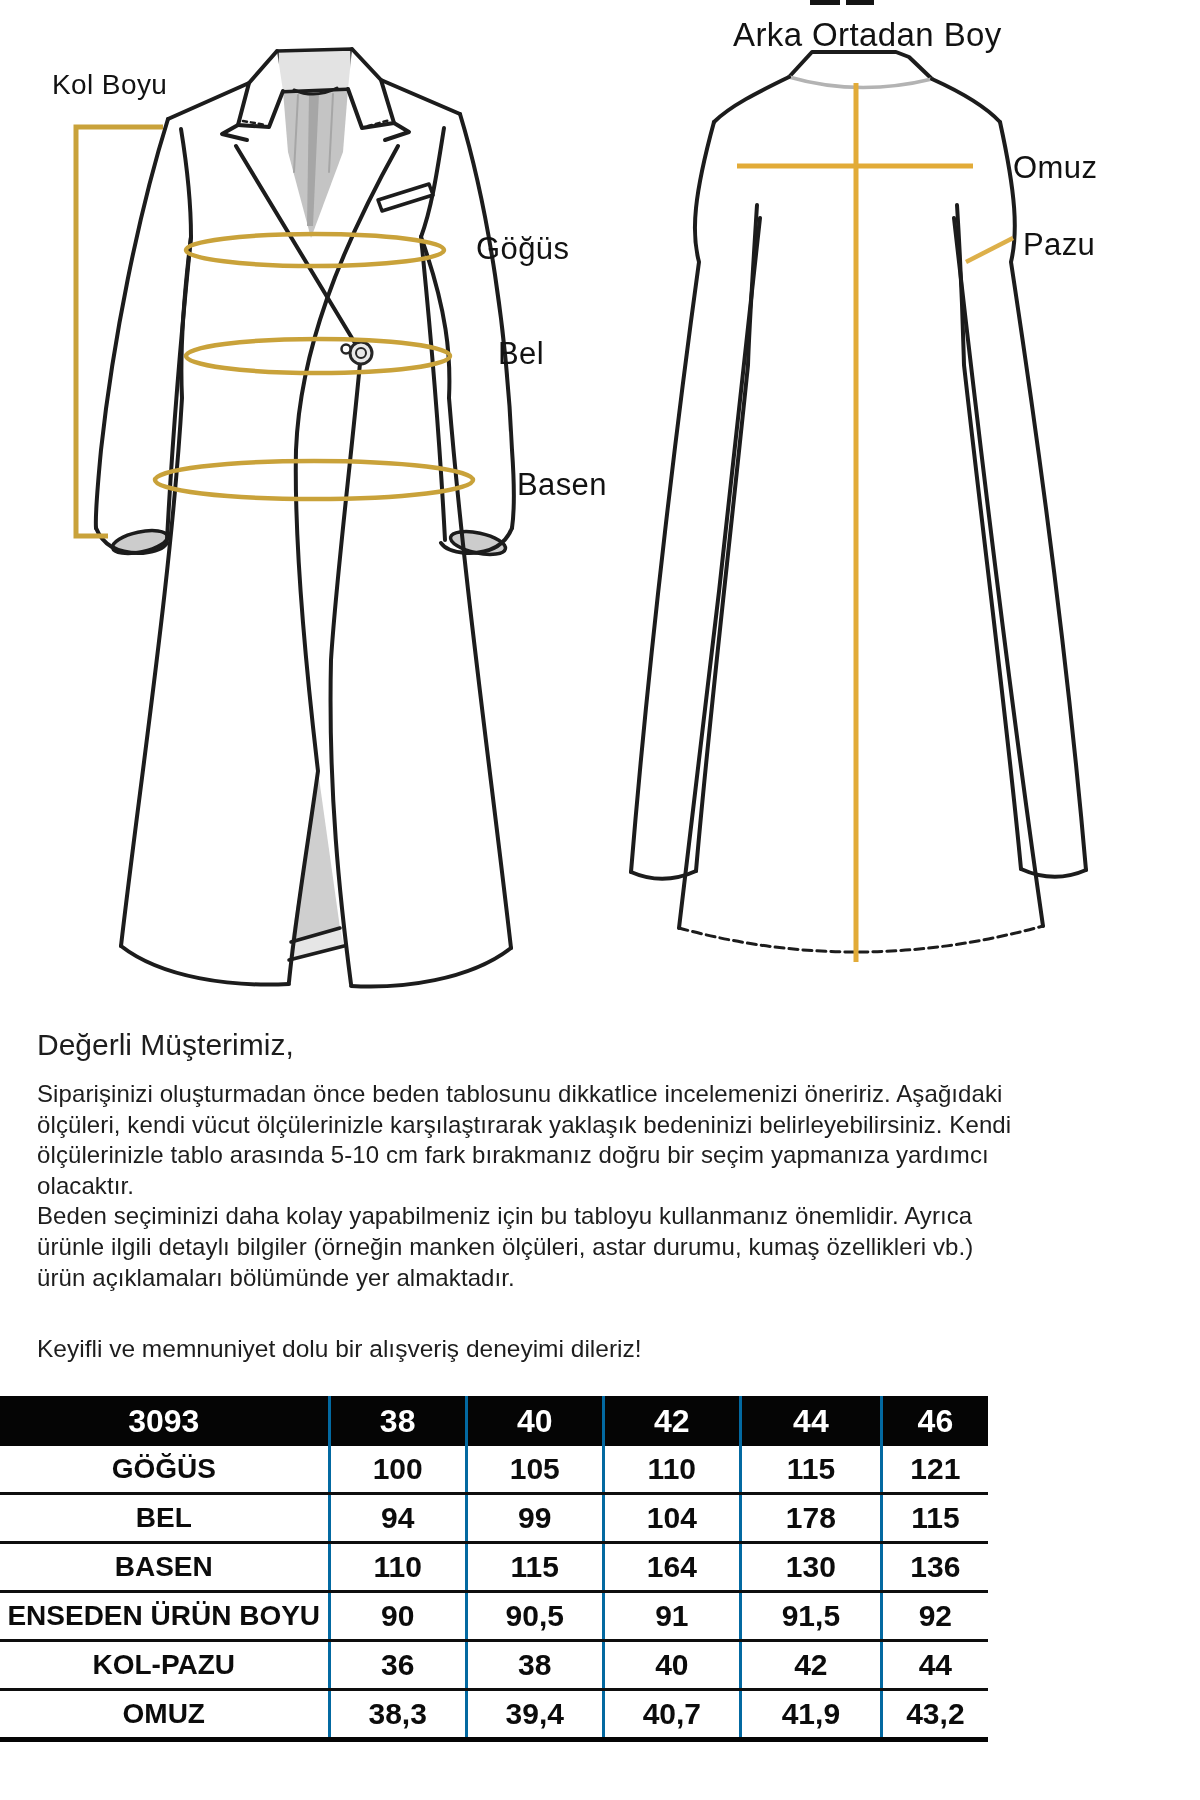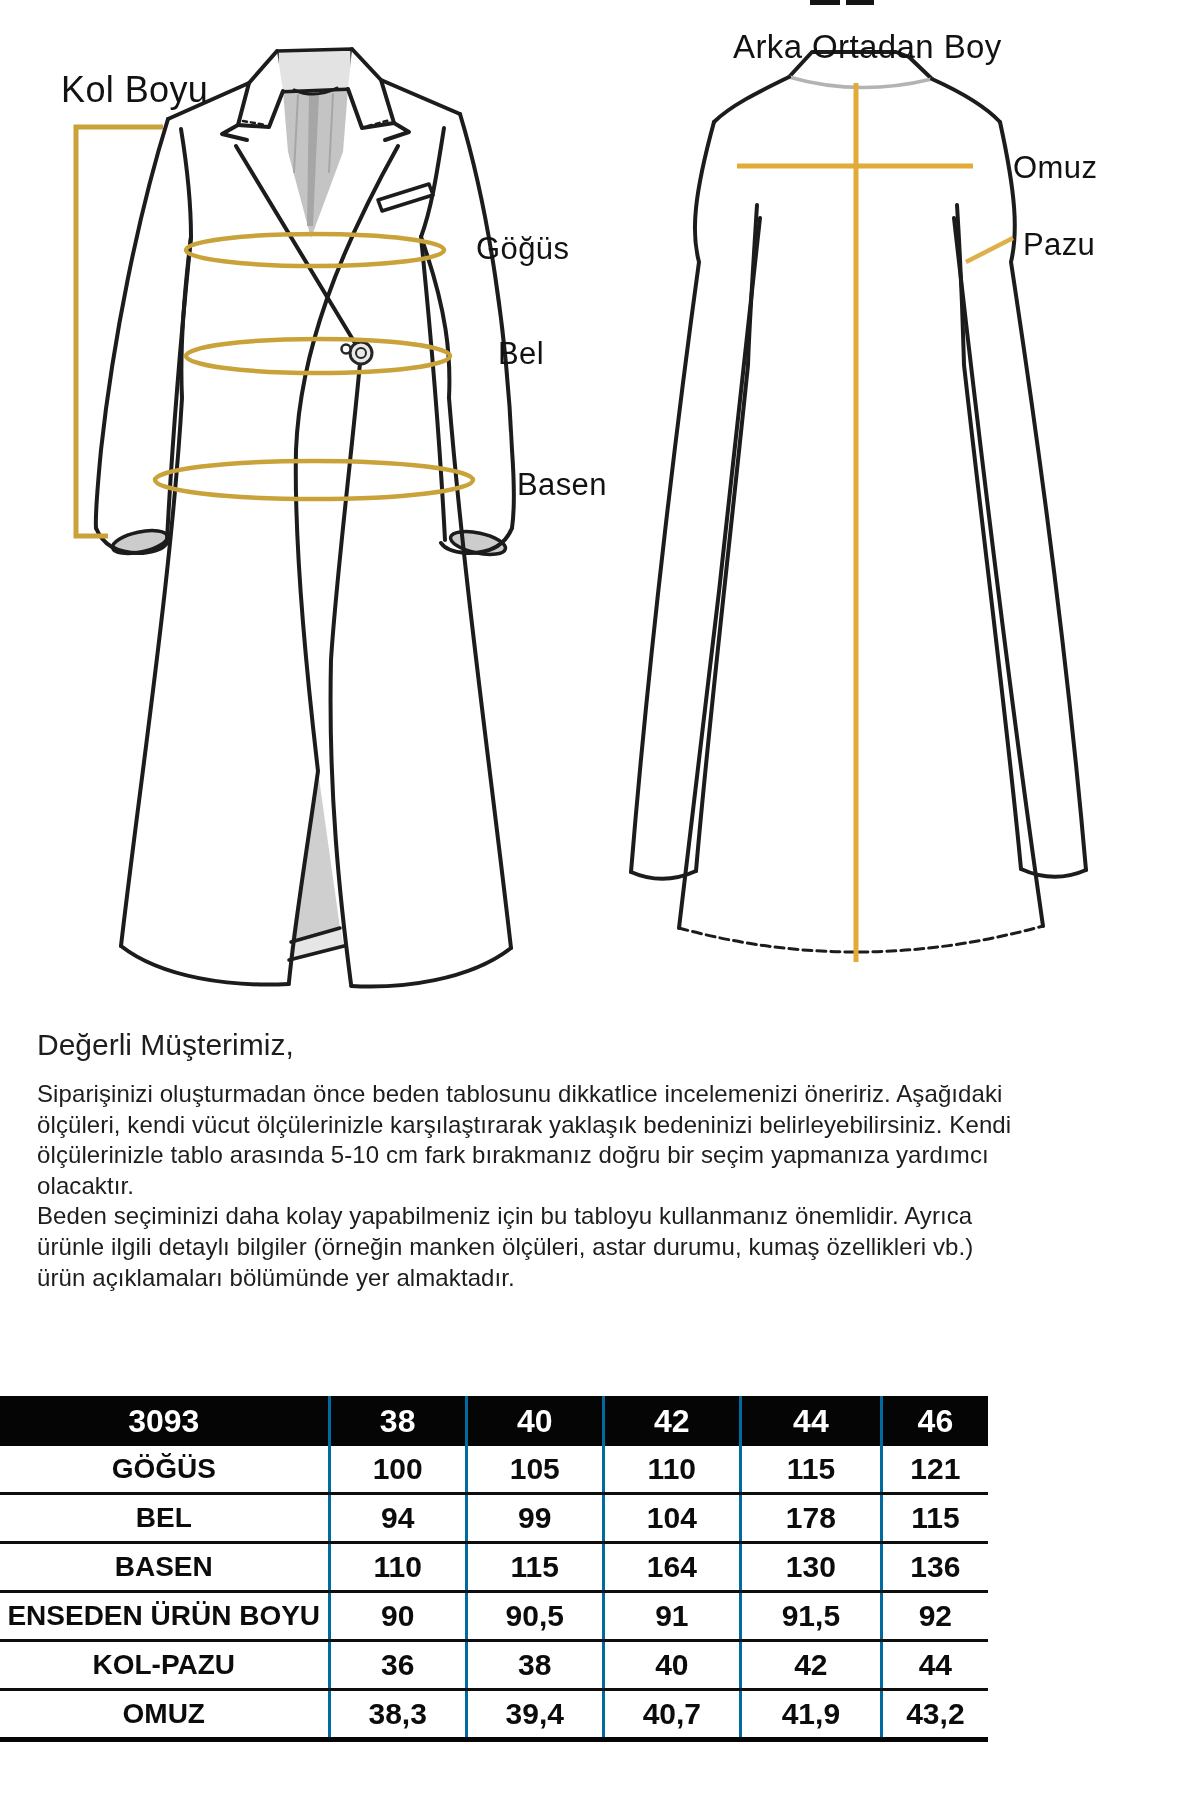--- a/index.html
+++ b/index.html
@@ -2,22 +2,22 @@
 <html><head>
 <meta charset="utf-8">
 <style>
   html,body{margin:0;padding:0;background:#ffffff;}
   body{width:1200px;height:1800px;font-family:"Liberation Sans",sans-serif;color:#161616;overflow:hidden;}
   #page{position:relative;width:1200px;height:1800px;background:#ffffff;}
 
   
   #diagram-svg{position:absolute;left:0;top:0;}
   .dlabel{position:absolute;font-size:31px;color:#121212;letter-spacing:.4px;white-space:nowrap;}
-  #lbl-kol-boyu{left:52px;top:69px;font-size:36px;margin-left:9px;}
-  #lbl-arka{left:733px;top:28px;font-size:33px;}
+  #lbl-kol-boyu{left:52px;top:69px;font-size:28px;}
+  #lbl-arka{left:733px;top:16px;font-size:33px;}
   #lbl-gogus{left:476px;top:231px;}
   #lbl-bel{left:498px;top:336px;}
   #lbl-basen{left:517px;top:467px;}
   #lbl-omuz{left:1013px;top:150px;}
   #lbl-pazu{left:1023px;top:227px;}
 
   
   .greeting{position:absolute;left:37px;top:1028px;font-size:30px;color:#1d1d1d;}
   .body-text{position:absolute;left:37px;top:1079px;width:1160px;font-size:24px;line-height:30.6px;
              white-space:pre-line;color:#1d1d1d;letter-spacing:.1px;}
@@ -147,20 +147,21 @@
   <div class="dlabel" id="lbl-pazu">Pazu</div>
 
   <div class="greeting">Değerli Müşterimiz,</div>
   <div class="body-text">Siparişinizi oluşturmadan önce beden tablosunu dikkatlice incelemenizi öneririz. Aşağıdaki
 ölçüleri, kendi vücut ölçülerinizle karşılaştırarak yaklaşık bedeninizi belirleyebilirsiniz. Kendi
 ölçülerinizle tablo arasında 5-10 cm fark bırakmanız doğru bir seçim yapmanıza yardımcı
 olacaktır.
 Beden seçiminizi daha kolay yapabilmeniz için bu tabloyu kullanmanız önemlidir. Ayrıca
 ürünle ilgili detaylı bilgiler (örneğin manken ölçüleri, astar durumu, kumaş özellikleri vb.)
 ürün açıklamaları bölümünde yer almaktadır.</div>
+  <div class="closing">Keyifli ve memnuniyet dolu bir alışveriş deneyimi dileriz!</div>
 
   <table class="size-table">
     <colgroup>
       <col class="c-label">
         <col class="c1">
         <col class="c2">
         <col class="c3">
         <col class="c4">
         <col class="c5">
     </colgroup>

